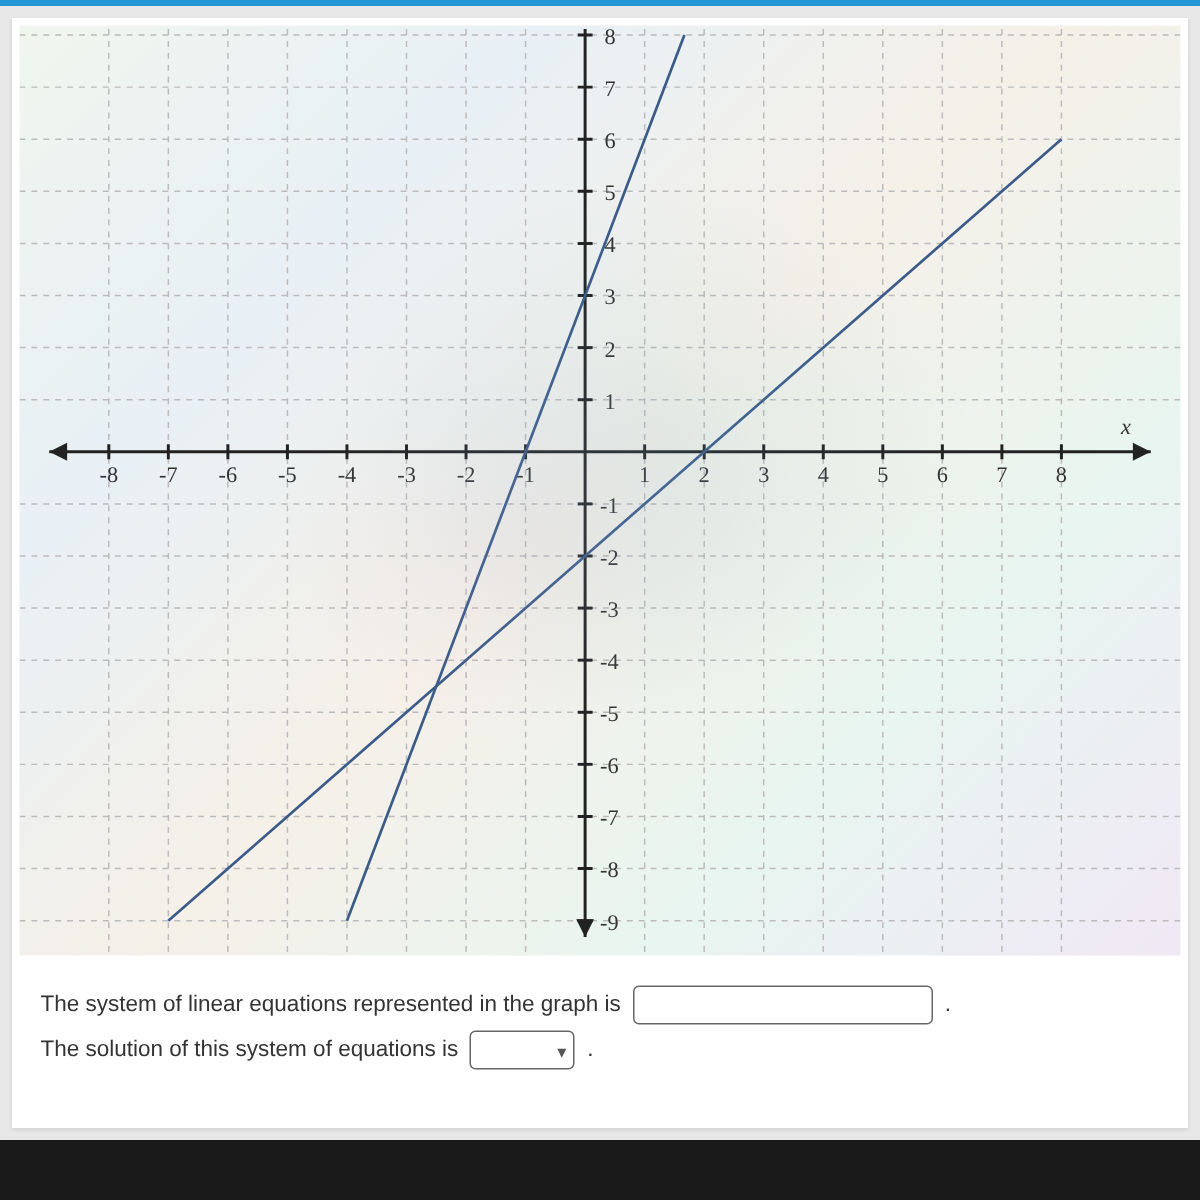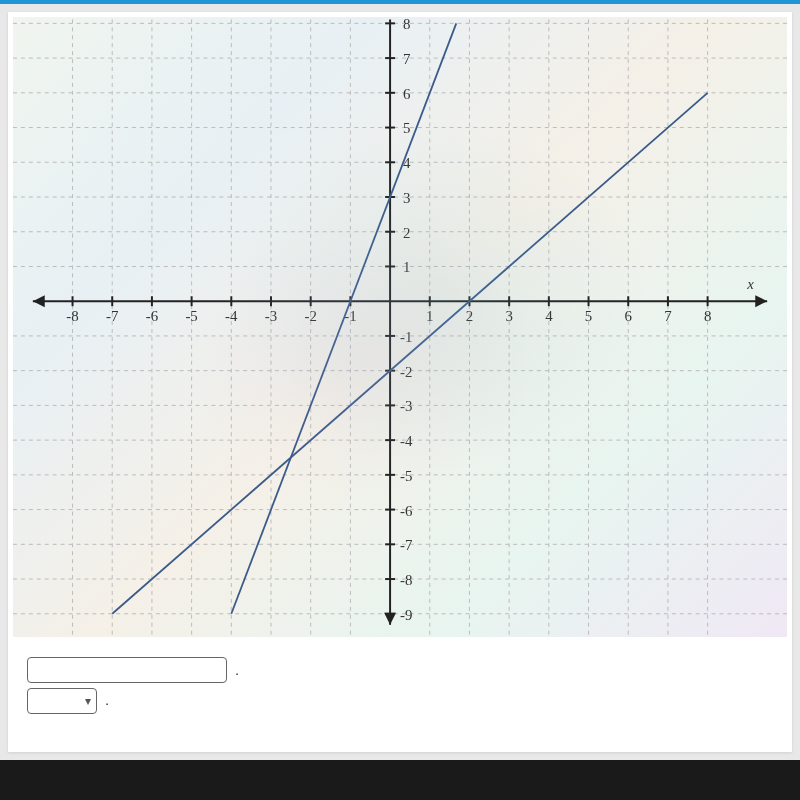--- a/index.html
+++ b/index.html
@@ -217,24 +217,26 @@
 
           <line class="dataline" x1="220" y1="599" x2="446.7" y2="4"></line>
 
           <line class="dataline" x1="100" y1="599" x2="700" y2="74"></line>
         </g>
       </svg>
     </div>
 
     <div class="question-area">
       <div class="row">
+        <span>The system of linear equations represented in the graph is</span>
         <input class="input-long" style="">
         <span>.</span>
       </div>
       <div class="row">
+        <span>The solution of this system of equations is</span>
         <span class="select-wrap">
           <select class="input-short"></select>
         </span>
         <span>.</span>
       </div>
     </div>
 
   </div>
   <div class="footer">All rights reserved.</div>
 </div>

